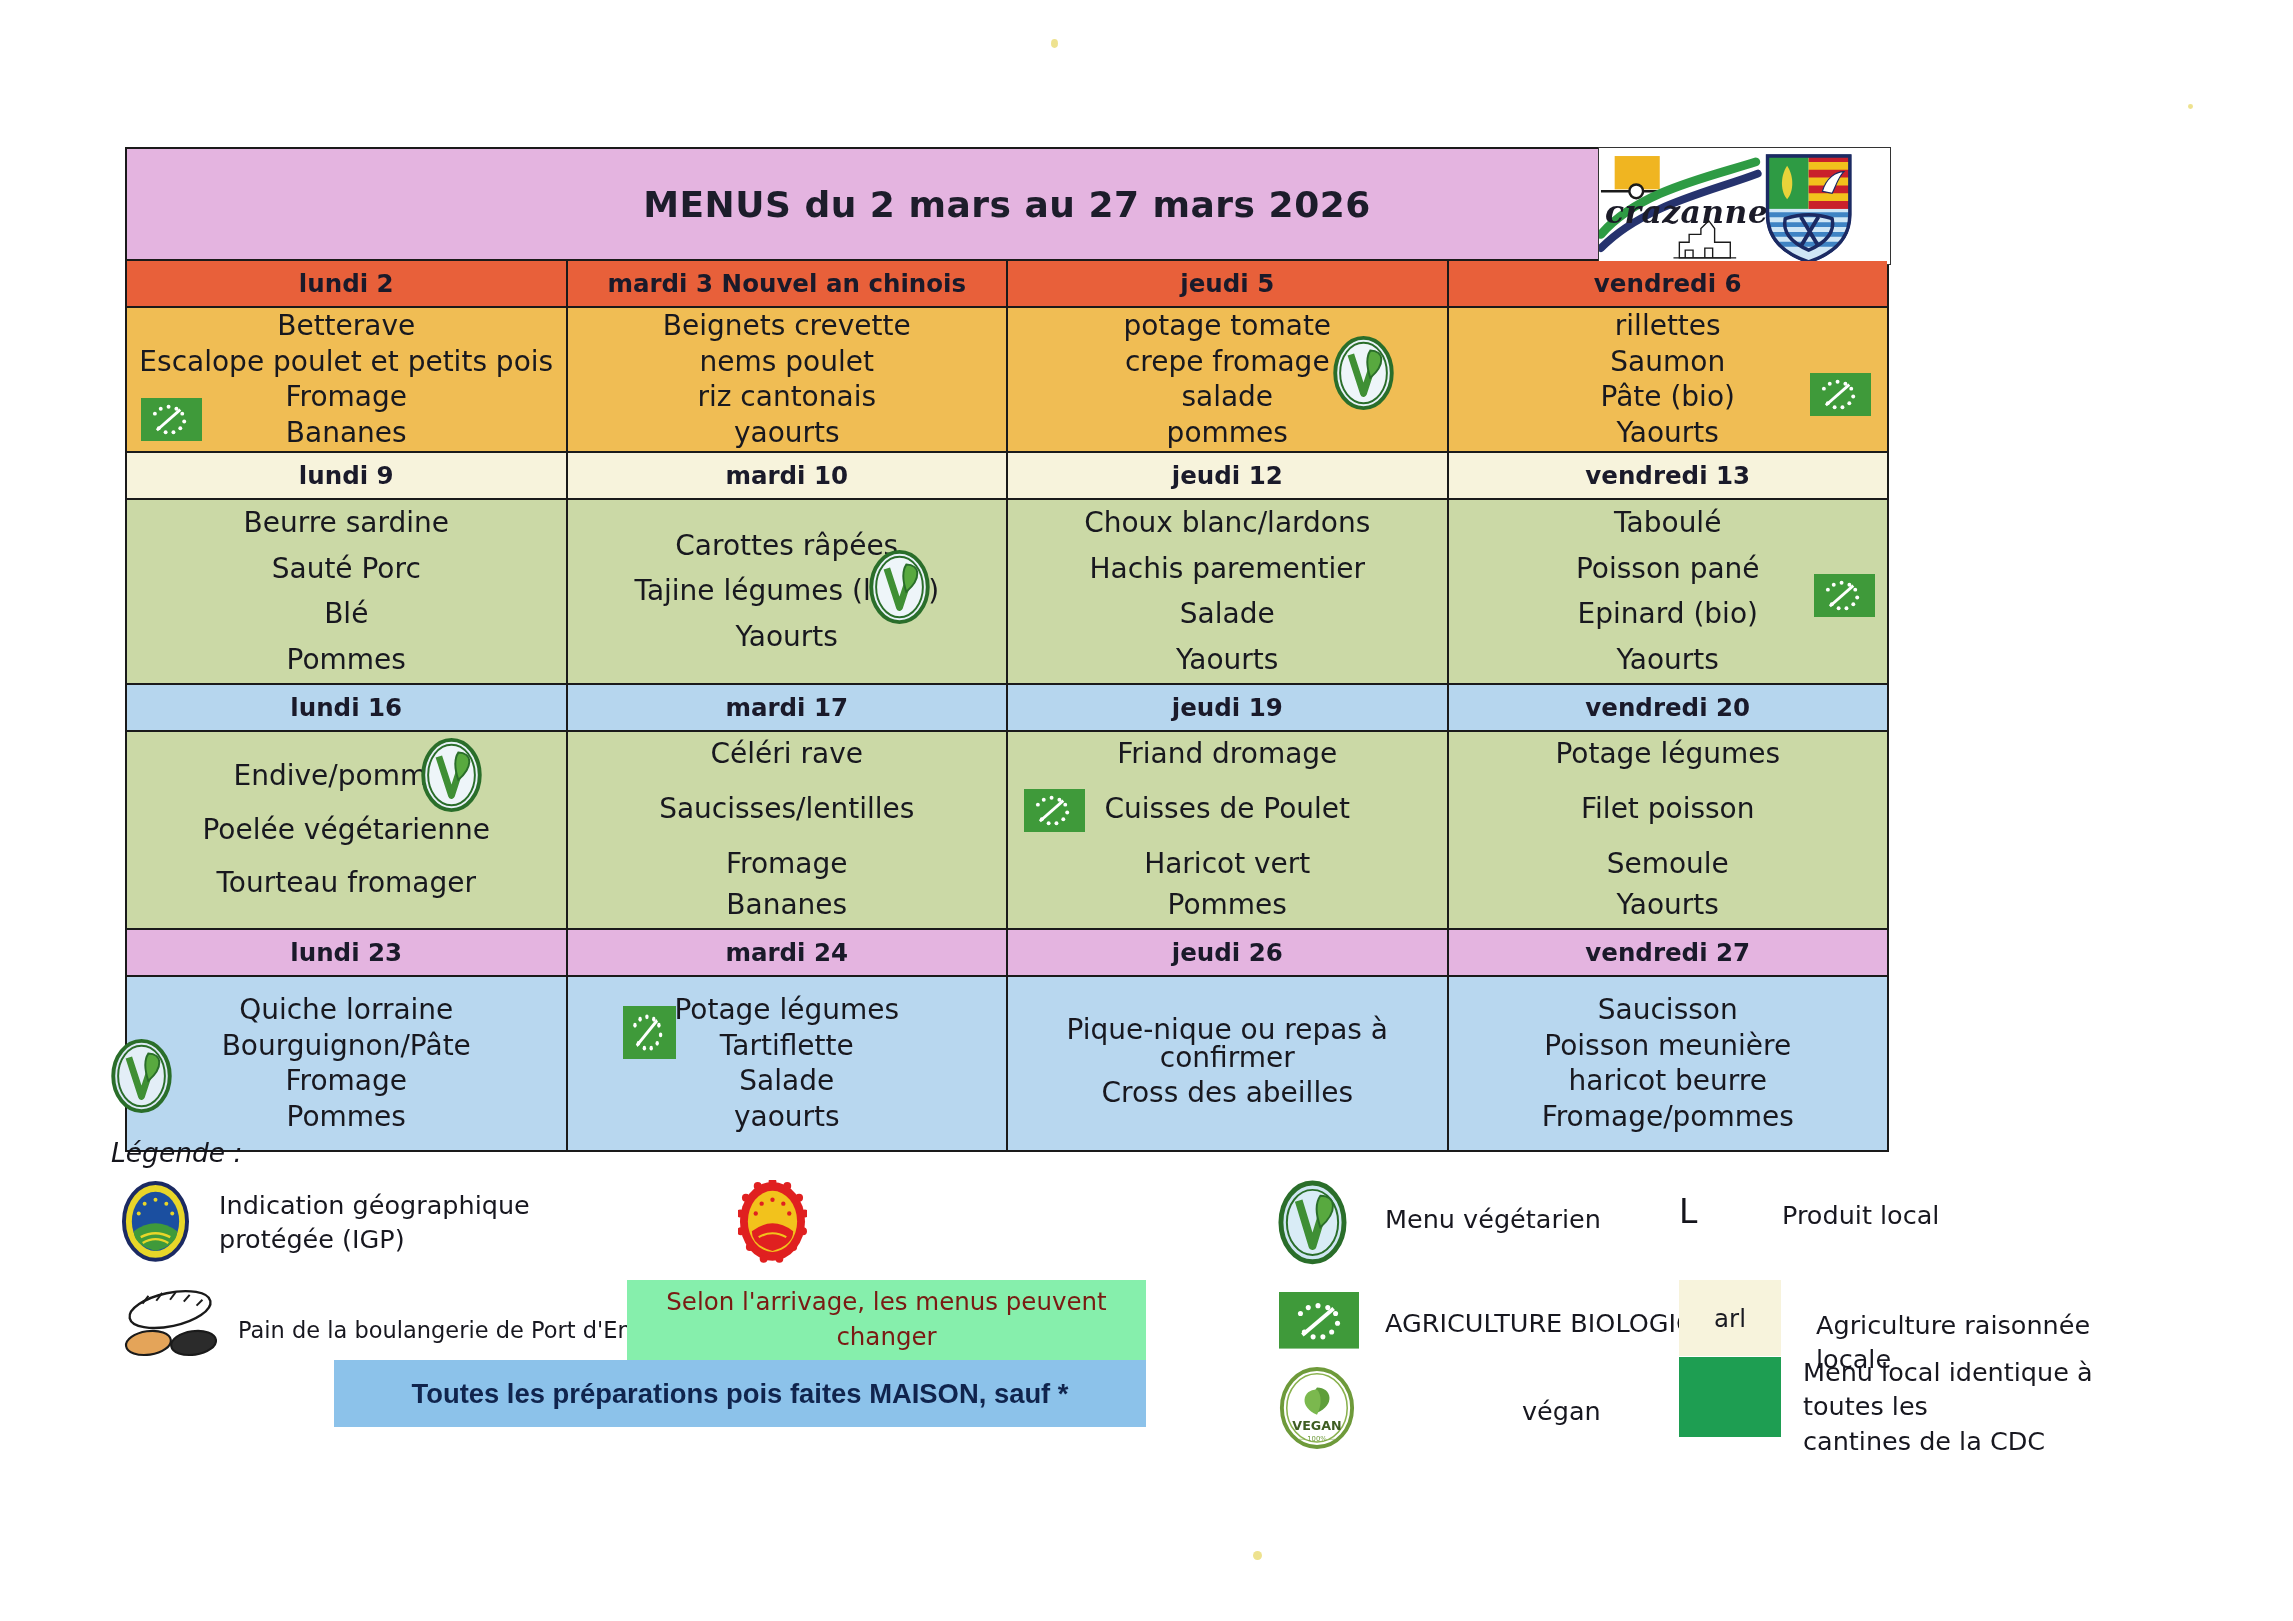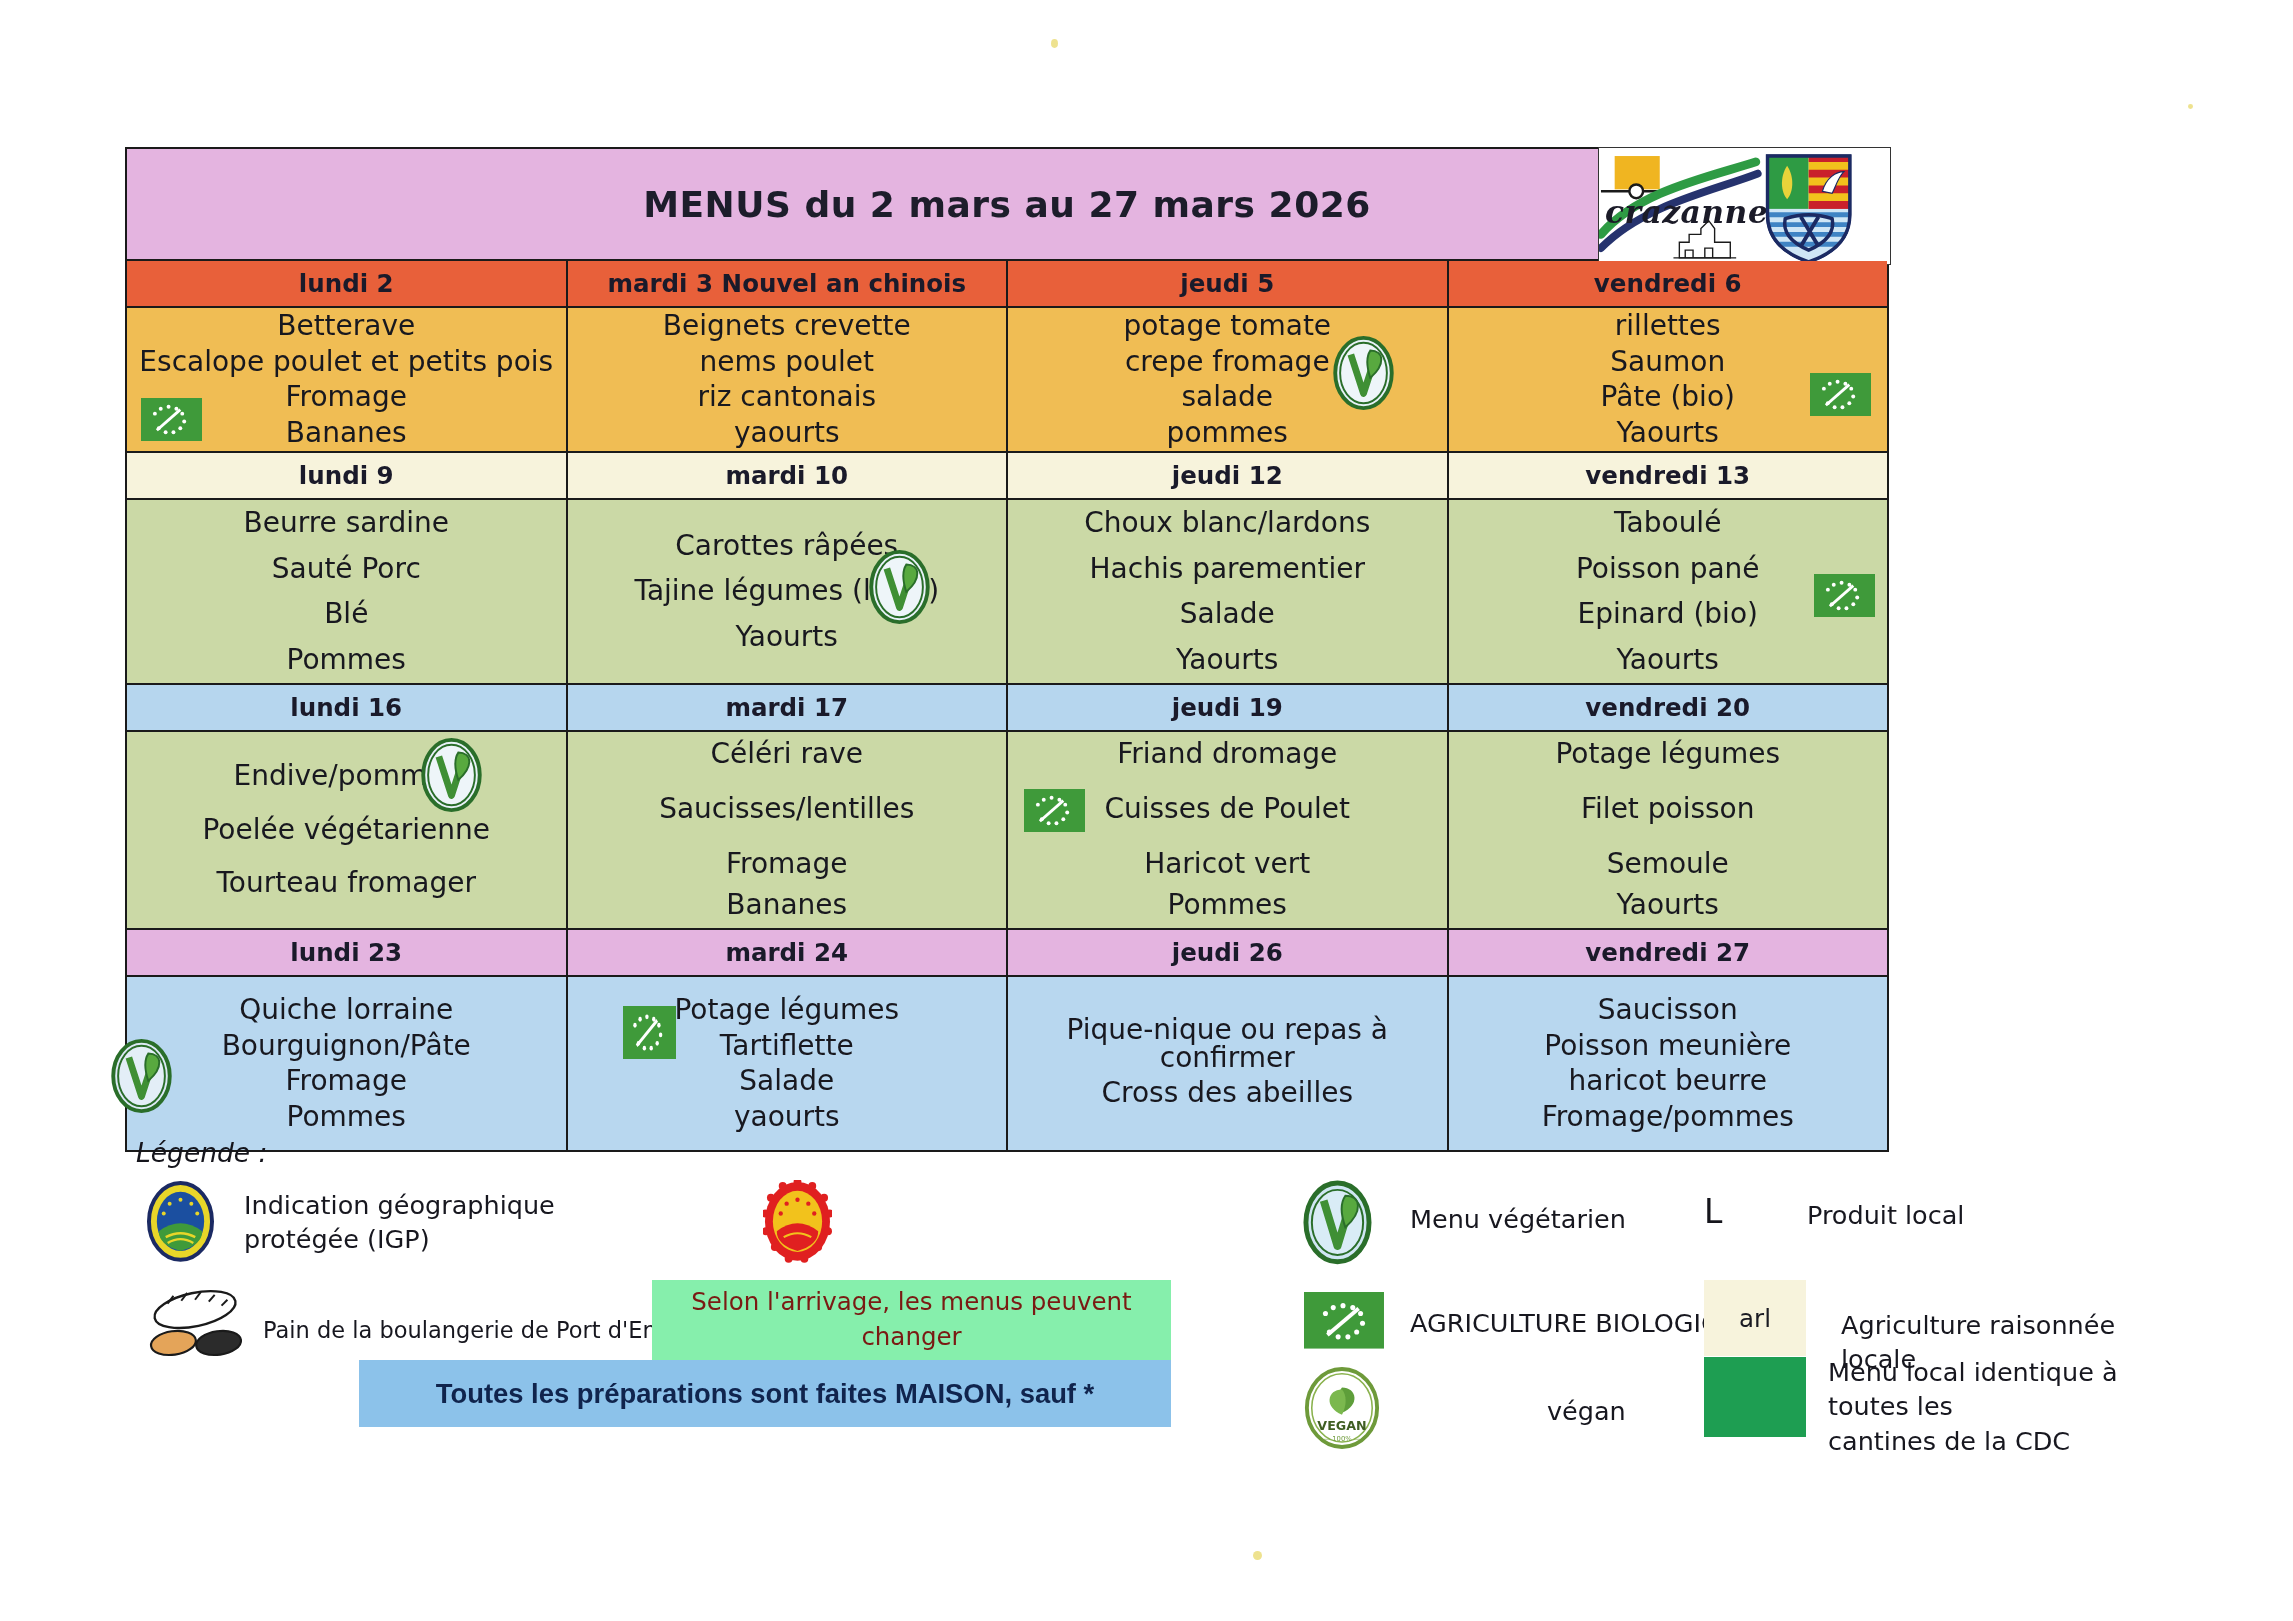--- a/index.html
+++ b/index.html
@@ -84,21 +84,21 @@
   }
   .bio{
     width:61px;height:43px;
     background:#3f9a3a;
   }
   .bio svg{display:block;width:100%;height:100%;}
   .veg{width:65px;height:76px;}
   .veg svg{display:block;width:100%;height:100%;}
 
   
-  .legend{position:absolute;left:136px;top:1137px;width:2058px;height:412px;}
+  .legend{position:absolute;left:111px;top:1137px;width:2058px;height:412px;}
   .legend-title{
     position:absolute;left:0;top:0;
     font-size:26.5px;font-style:italic;color:#15151c;
   }
   .lg{position:absolute;font-size:25.5px;color:#17171f;line-height:1.35;}
 
   .ico{position:absolute;}
 
   .red-box{
     position:absolute;
@@ -569,21 +569,21 @@
       <span>AGRICULTURE BIOLOGIQUE</span>
     </div>
 
     <div class="cream-box" style="left:1568px;top:143px;width:102px;height:76px;">
       <span>arl</span>
     </div>
     <div class="lg" style="left:1705px;top:171px;">
       <span>Agriculture raisonnée locale</span>
     </div>
 
-    <div class="blue-box" style="left:223px;top:223px;width:812px;height:67px;">Toutes les préparations sont faites MAISON, sauf *</div>
+    <div class="blue-box" style="left:223px;top:223px;width:812px;height:67px;">Toutes les préparations pois faites MAISON, sauf *</div>
 
     <span class="ico" style="left:1166px;top:229px;width:80px;height:84px;">
       <svg viewBox="0 0 82 86">
           <ellipse cx="41" cy="43" rx="36" ry="40" fill="#fff" stroke="#6e9a3a" stroke-width="4"></ellipse>
           <ellipse cx="41" cy="43" rx="31" ry="35" fill="#fff" stroke="#8ab24e" stroke-width="1.6"></ellipse>
           <path d="M41 22 C 56 22, 60 40, 41 48 C 36 38, 36 28, 41 22 Z" fill="#5e9e3a"></path>
           <path d="M41 24 C 26 24, 22 42, 41 50 C 46 40, 46 30, 41 24 Z" fill="#7bb84e"></path>
           <text x="41" y="66" text-anchor="middle" font-family="DejaVu Sans, sans-serif" font-size="13" font-weight="bold" fill="#3f5e22">VEGAN</text>
           <text x="41" y="77" text-anchor="middle" font-family="DejaVu Sans, sans-serif" font-size="7" fill="#6e9a3a">— 100% —</text>
         </svg>

